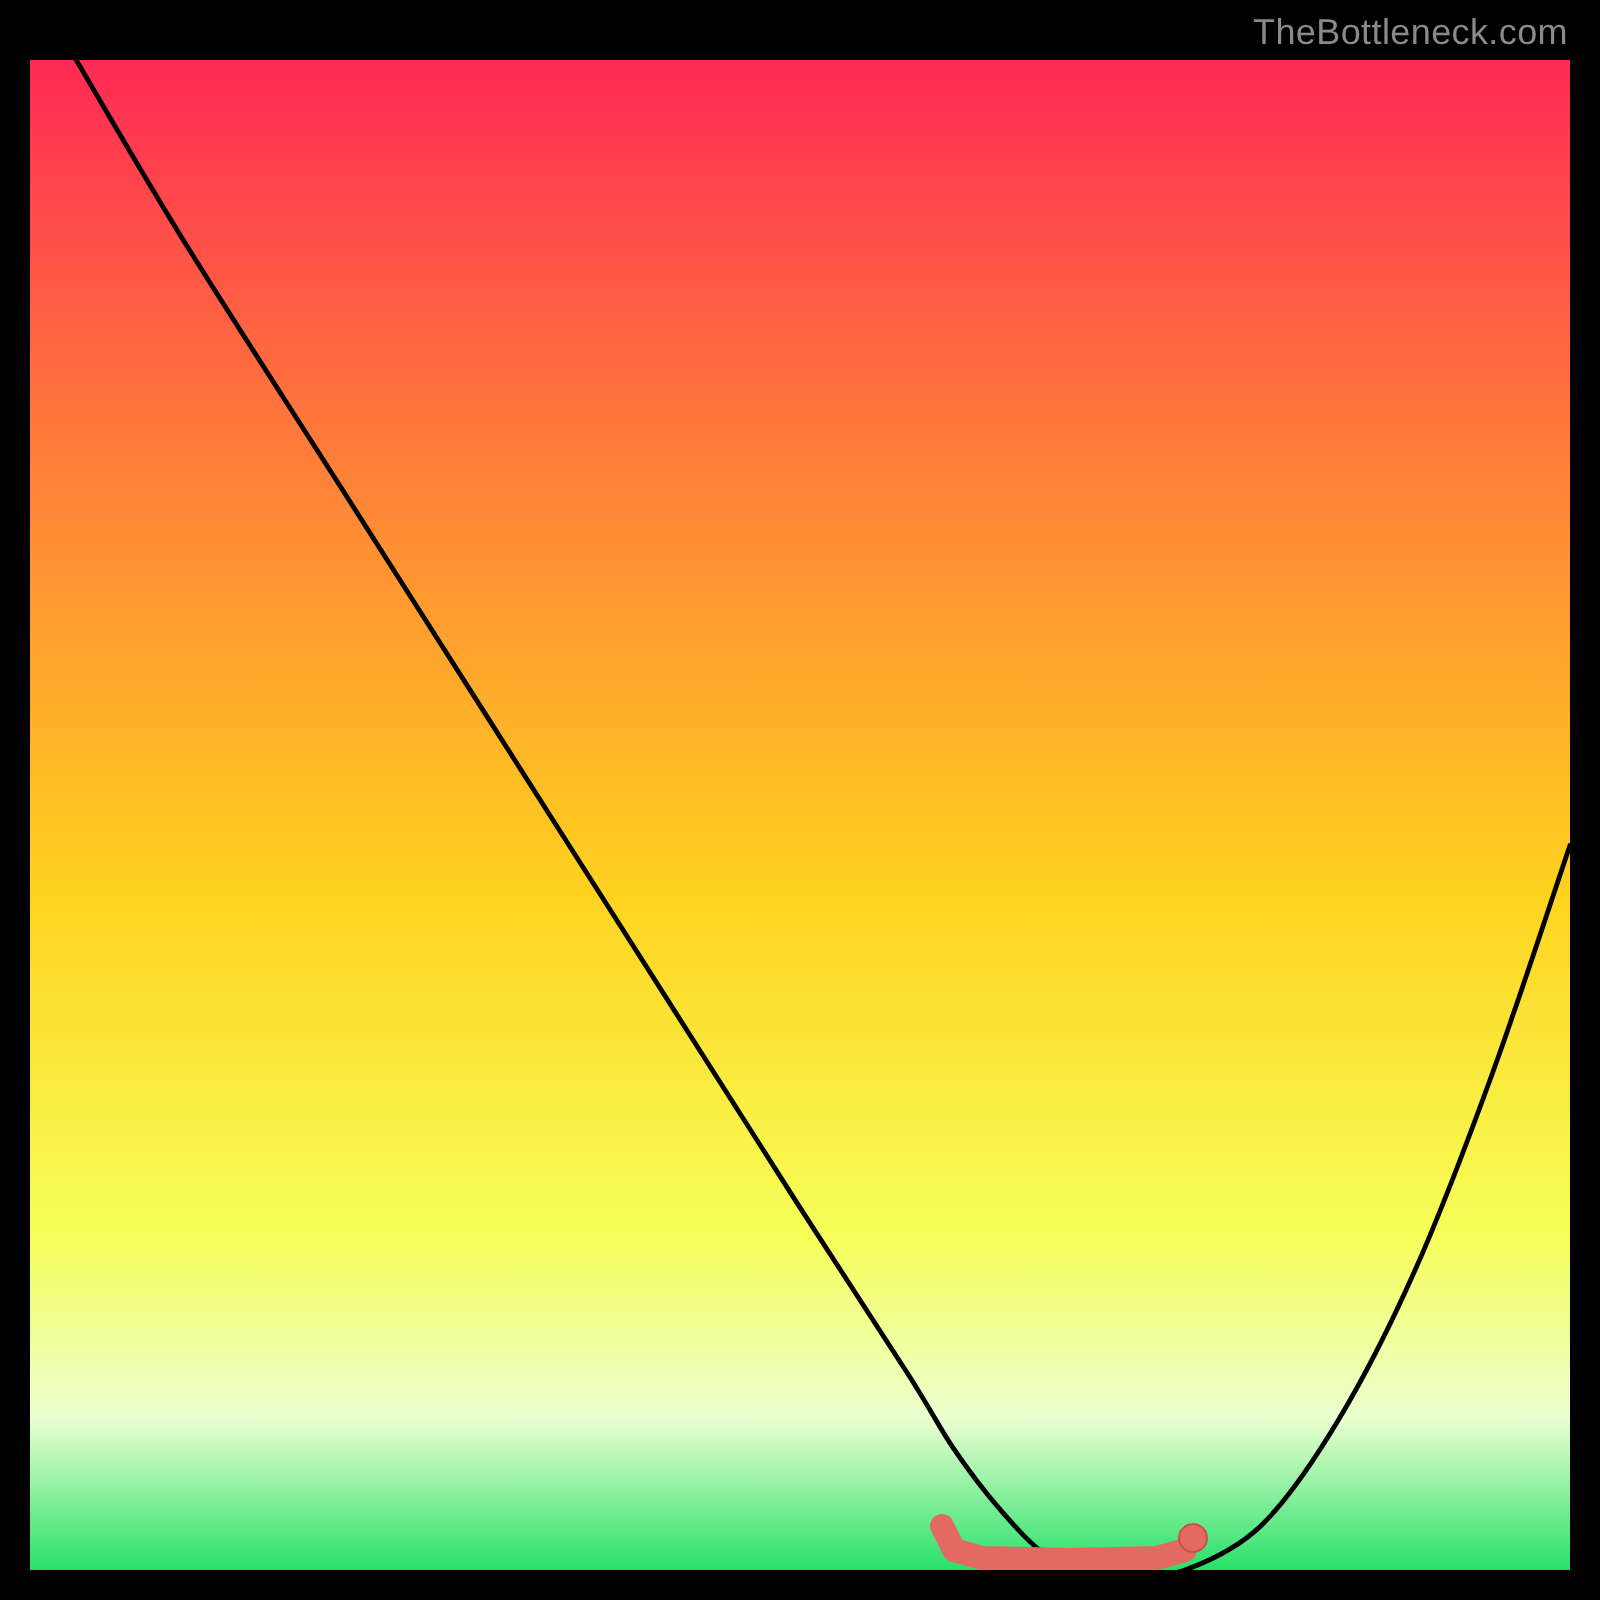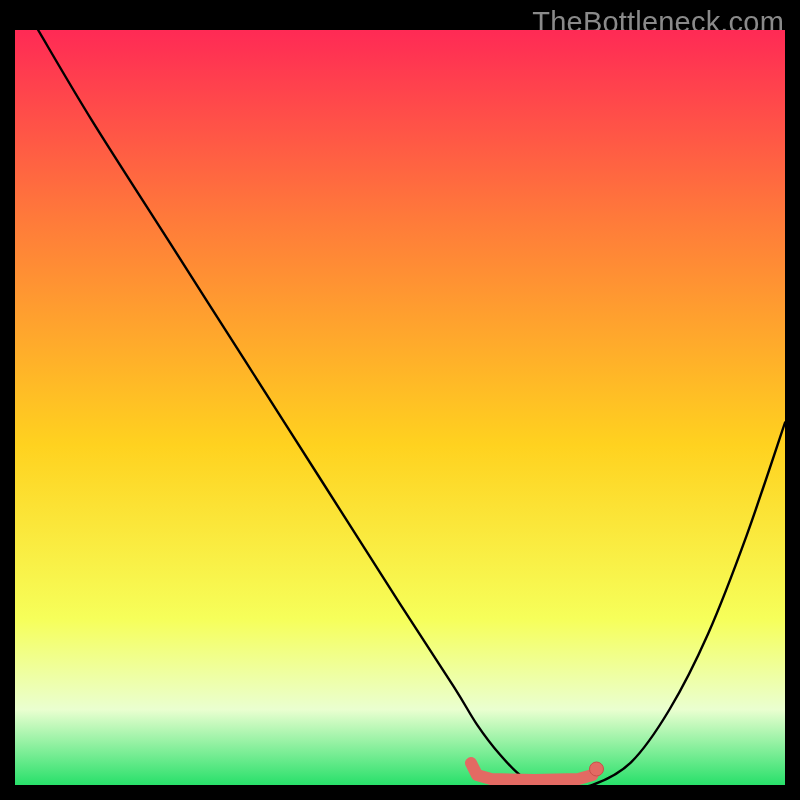--- a/index.html
+++ b/index.html
@@ -27,21 +27,21 @@
     position: absolute;
     left: 0; top: 0;
     width: 100%;
     height: 100%;
   }
   .watermark {
     position: absolute;
     top: 6px;
     right: 16px;
     font-family: Arial, Helvetica, sans-serif;
-    font-size: 29px;
+    font-size: 18px;
     color: #8a8a8a;
     letter-spacing: 0.2px;
   }
 </style>
 </head>
 <body>
 
 <div class="chart-container">
   <div class="watermark">TheBottleneck.com</div>
   <div class="plot-area">

